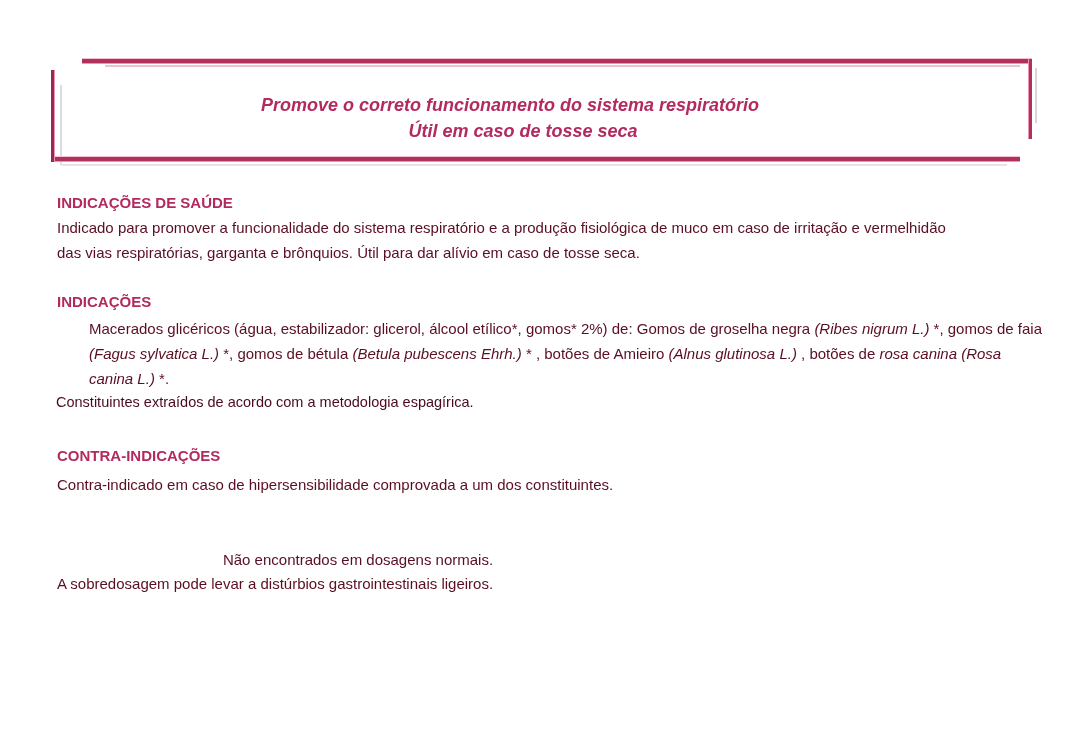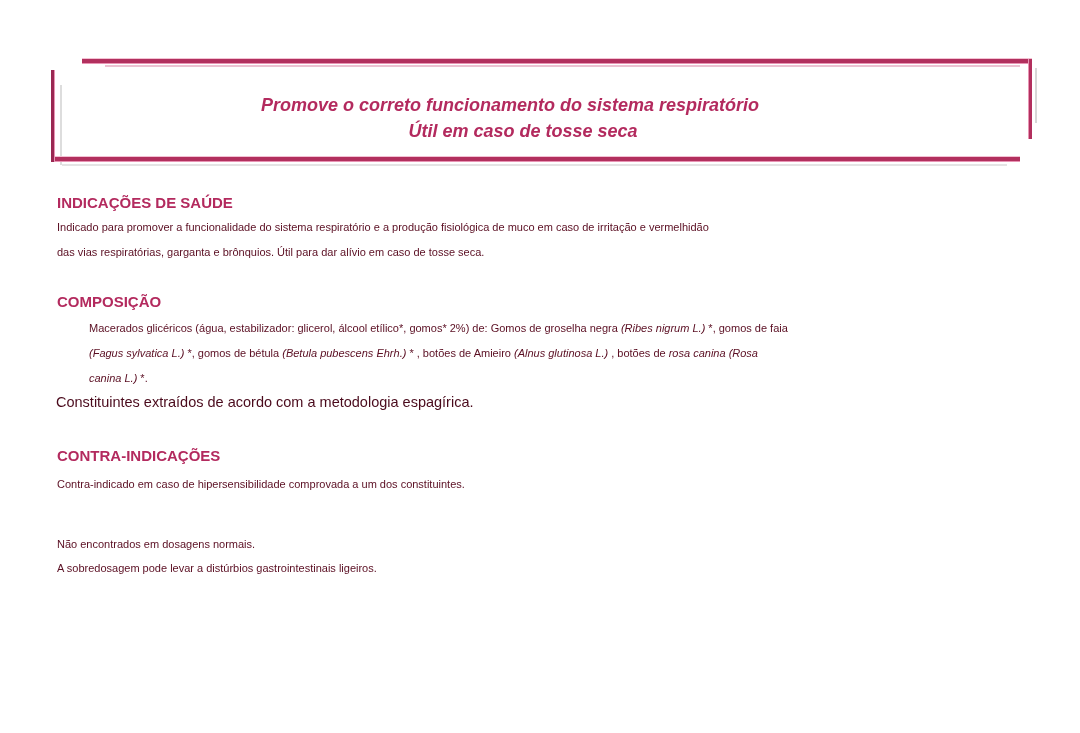--- a/index.html
+++ b/index.html
@@ -84,41 +84,41 @@
     }
     .section { position: relative; }
     .section-title {
       font-weight: bold;
       font-size: 15px;
       color: #b32a5e;
       line-height: 20px;
       margin: 0;
     }
     .section-body {
-      font-size: 11px;
+      font-size: 15px;
       line-height: 25px;
       color: #5a0e22;
       margin: 0;
     }
     .section-body i { font-style: italic; }
     .bold-note {
       font-weight: normal;
       font-size: 14.5px;
       color: #4a0a1c;
       line-height: 22px;
       margin-left: -1px;
     }
     #sec-indic { position: absolute; top: 6px; }
     #sec-indic .section-body { margin-top: 2px; }
     #sec-comp { position: absolute; top: 105px; }
     #sec-comp .section-body { margin-top: 4px; margin-left: 32px; }
     #sec-contra { position: absolute; top: 259px; }
     #sec-contra .section-body { margin-top: 6px; }
     #sec-efeitos { position: absolute; top: 340px; }
-    #sec-efeitos .section-body { margin-top: 5px; line-height: 24px; }
+    #sec-efeitos .section-body { margin-top: 21px; line-height: 24px; text-align: right; }
   </style>
 </head>
 <body>
 
 <div class="banner">
   <div class="frame-line fl-top"></div>
   <div class="frame-line fl-top-inner"></div>
   <div class="frame-line fl-left"></div>
   <div class="frame-line fl-left-inner"></div>
   <div class="frame-line fl-right"></div>
@@ -135,21 +135,21 @@
 
   <div class="section" id="sec-indic">
     <h3 class="section-title">INDICAÇÕES DE SAÚDE</h3>
     <p class="section-body">
       <span>Indicado para promover a funcionalidade do sistema respiratório e a produção fisiológica de muco em caso de irritação e vermelhidão</span><br>
       <span>das vias  respiratórias, garganta e brônquios. Útil para dar alívio em caso de tosse seca.</span>
     </p>
   </div>
 
   <div class="section" id="sec-comp">
-    <h3 class="section-title">COMPOSIÇÃO</h3>
+    <h3 class="section-title">INDICAÇÕES</h3>
     <p class="section-body"><span>Macerados glicéricos (água, estabilizador: glicerol, álcool etílico*, gomos* 2%) de: Gomos de groselha negra </span><i>(Ribes nigrum L.)</i><span> *, gomos de faia</span><br><i>(Fagus sylvatica L.)</i><span> *, gomos de bétula </span><i>(Betula pubescens Ehrh.)</i><span> * , botões de Amieiro </span><i>(Alnus glutinosa L.)</i><span> , botões de </span><i>rosa canina (Rosa</i><br><i>canina L.)</i><span> *.</span></p>
     <div class="bold-note">Constituintes extraídos de acordo com a metodologia espagírica.</div>
   </div>
 
   <div class="section" id="sec-contra">
     <h3 class="section-title">CONTRA-INDICAÇÕES</h3>
     <p class="section-body">Contra-indicado em caso de hipersensibilidade comprovada a um dos constituintes.</p>
   </div>
 
   <div class="section" id="sec-efeitos">

